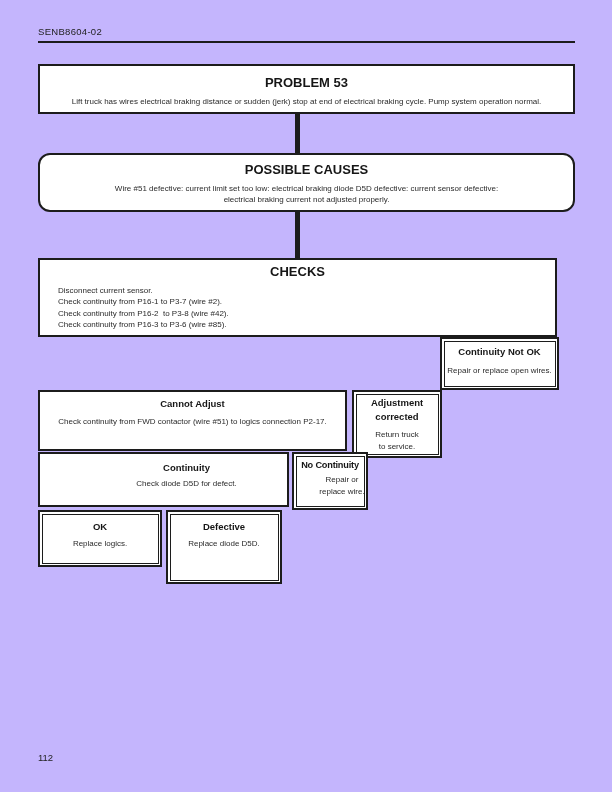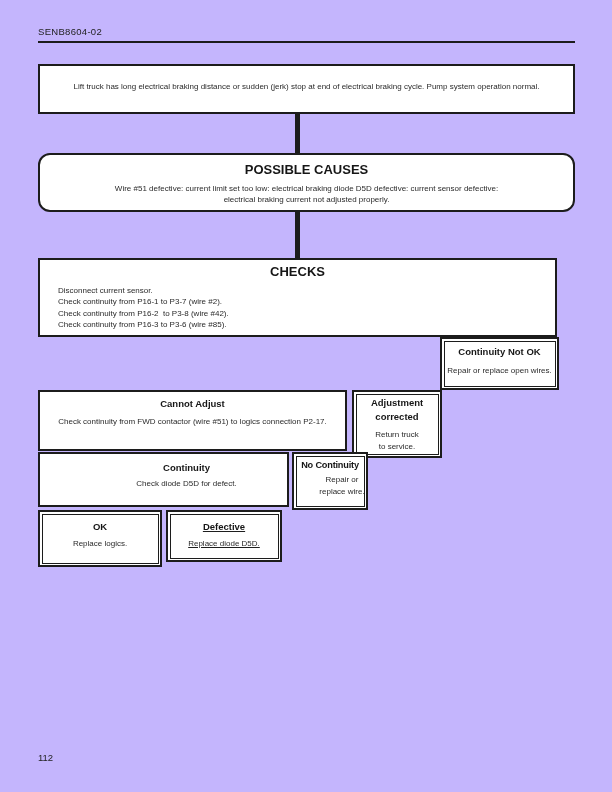--- a/index.html
+++ b/index.html
@@ -93,40 +93,41 @@
   .cannot-adjust-box .body-txt { margin-top: 7px; }
   .adjustment-corrected-box { left: 352px; top: 390px; width: 90px; height: 68px; padding-top: 4px; }
   .adjustment-corrected-box .body-txt { margin-top: 6px; line-height: 12px; }
   .continuity-box         { left: 38px;  top: 452px; width: 251px; height: 55px; padding-top: 8px; padding-left: 46px; }
   .continuity-box .body-txt { margin-top: 5px; }
   .no-continuity-box      { left: 292px; top: 452px; width: 76px;  height: 58px; padding-top: 5px; }
   .no-continuity-box .title-sm { font-size: 9.2px; letter-spacing: -0.2px; }
   .no-continuity-box .body-txt { margin-top: 3px; line-height: 11.5px; padding-left: 24px; }
   .ok-box                 { left: 38px;  top: 510px; width: 124px; height: 57px; padding-top: 9px; }
   .ok-box .body-txt { margin-top: 6px; }
-  .defective-box          { left: 166px; top: 510px; width: 116px; height: 52px; padding-top: 9px; text-decoration: underline; }
+  .defective-box          { left: 166px; top: 510px; width: 116px; height: 74px; padding-top: 9px; }
   .defective-box .body-txt { margin-top: 6px; }
   .page-number {
     position: absolute;
     left: 38px;
     top: 752px;
     font-size: 9.5px;
     color: #222;
   }
 </style>
 </head>
 <body>
 
 <div class="page">
 
   <div class="doc-code">SENB8604-02</div>
   <div class="header-rule"></div>
 
   <div class="box heavy problem-box">
-    <div class="body-txt">Lift truck has long electrical braking distance or sudden (jerk) stop at end of electrical braking cycle. Pump system operation normal.</div>
+    <div class="title-lg">PROBLEM 53</div>
+    <div class="body-txt">Lift truck has wires electrical braking distance or sudden (jerk) stop at end of electrical braking cycle. Pump system operation normal.</div>
   </div>
 
   <div class="connector connector-1"></div>
 
   <div class="box heavy causes-box">
     <div class="title-lg">POSSIBLE CAUSES</div>
     <div class="body-txt">
       <div>Wire #51 defective: current limit set too low: electrical braking diode D5D defective: current sensor defective:</div>
       <div>electrical braking current not adjusted properly.</div>
     </div>

